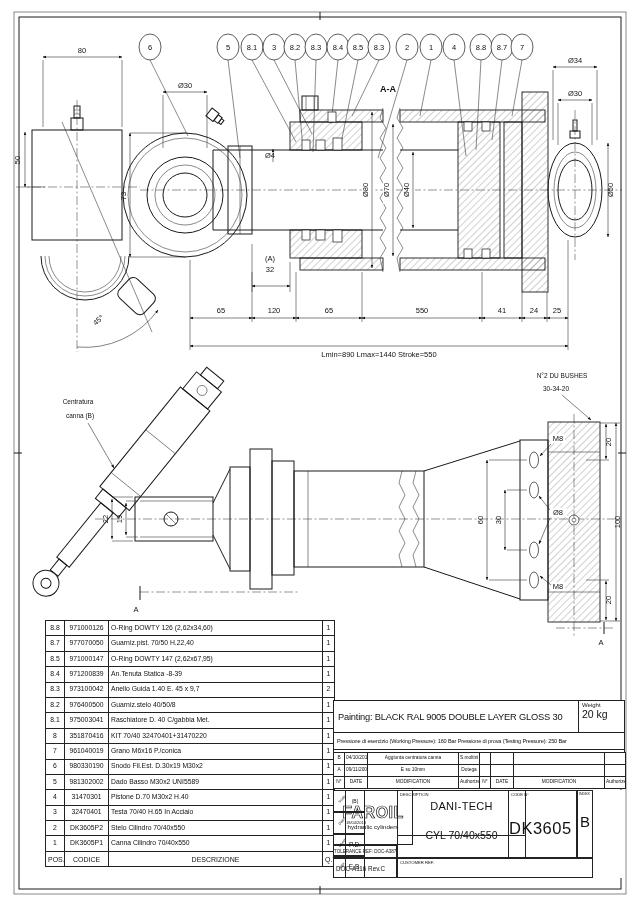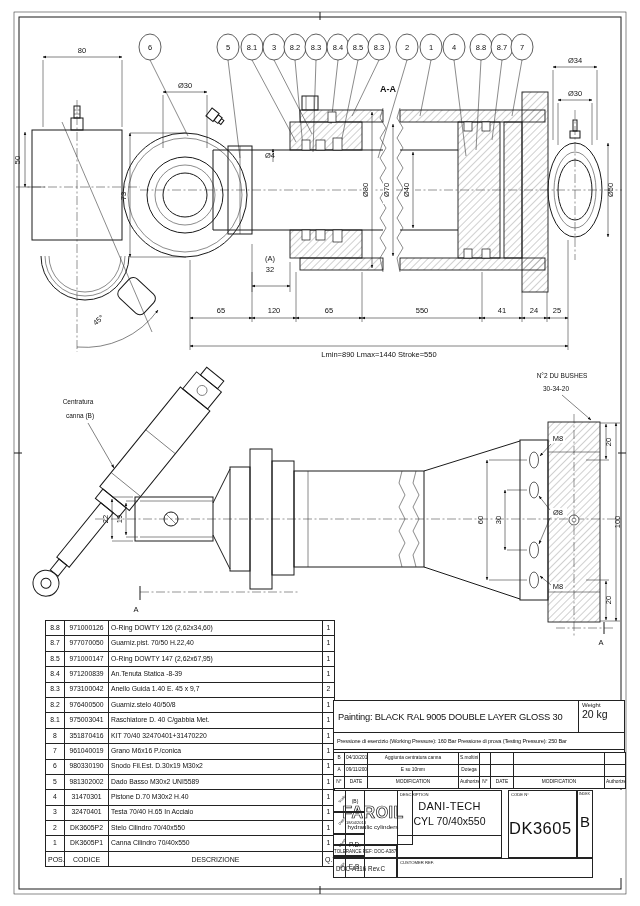--- a/index.html
+++ b/index.html
@@ -37,24 +37,24 @@
   
   table.revs{position:absolute;left:333px;top:752px;width:292px;z-index:2;border-collapse:collapse;
     table-layout:fixed;background:#fff;font-size:4.8px;line-height:1}
   table.revs td{border:1px solid #222;height:11px;padding:0 1px;overflow:hidden;white-space:nowrap;text-align:center}
   
   .tb{position:absolute;left:333px;top:790px;width:292px;height:88px;z-index:2;background:#fff}
   .tb .cell{position:absolute;border:1px solid #222;box-sizing:border-box;overflow:hidden}
   .c-logo{left:0;top:0;width:80px;height:55px;text-align:center}
   .c-tol{left:0;top:55px;width:64px;height:13px;font-size:4.5px;line-height:12px;text-align:center;white-space:nowrap}
   .c-doc{left:0;top:68px;width:64px;height:20px;font-size:6.3px;line-height:19px;padding-left:2px;white-space:nowrap}
-  .c-desc{left:64px;top:0;width:105px;height:68px}
+  .c-desc{left:64px;top:0;width:129px;height:68px}
   .c-desc .lbl{position:absolute;top:1px;left:2px;font-size:4.2px}
   .c-desc .d1{text-align:center;font-size:11px;margin-top:9px;letter-spacing:0.3px}
-  .c-desc .d2{text-align:center;font-size:10.5px;margin-top:3px}
+  .c-desc .d2{text-align:center;font-size:10.5px;margin-top:17px}
   .c-desc .dv{position:absolute;left:0;top:44px;width:100%;border-top:1px solid #222}
   .c-cust{left:64px;top:68px;width:196px;height:20px;font-size:4.2px;padding:1px 2px}
   .c-code{left:175px;top:0;width:69px;height:68px}
   .c-code .lbl{position:absolute;top:1px;left:2px;font-size:4.2px}
   .c-code .v{text-align:left;font-size:16.5px;margin-top:28px;letter-spacing:0.5px}
   .c-index{left:244px;top:0;width:16px;height:68px}
   .c-index .lbl{position:absolute;top:1px;left:1px;font-size:3.6px}
   .c-index .v{text-align:center;font-size:15px;margin-top:22px}
   .c-sign{left:260px;top:0;width:32px;height:88px}
   .s-row{position:absolute;left:0;width:32px;height:22px;border:1px solid #222;box-sizing:border-box}

